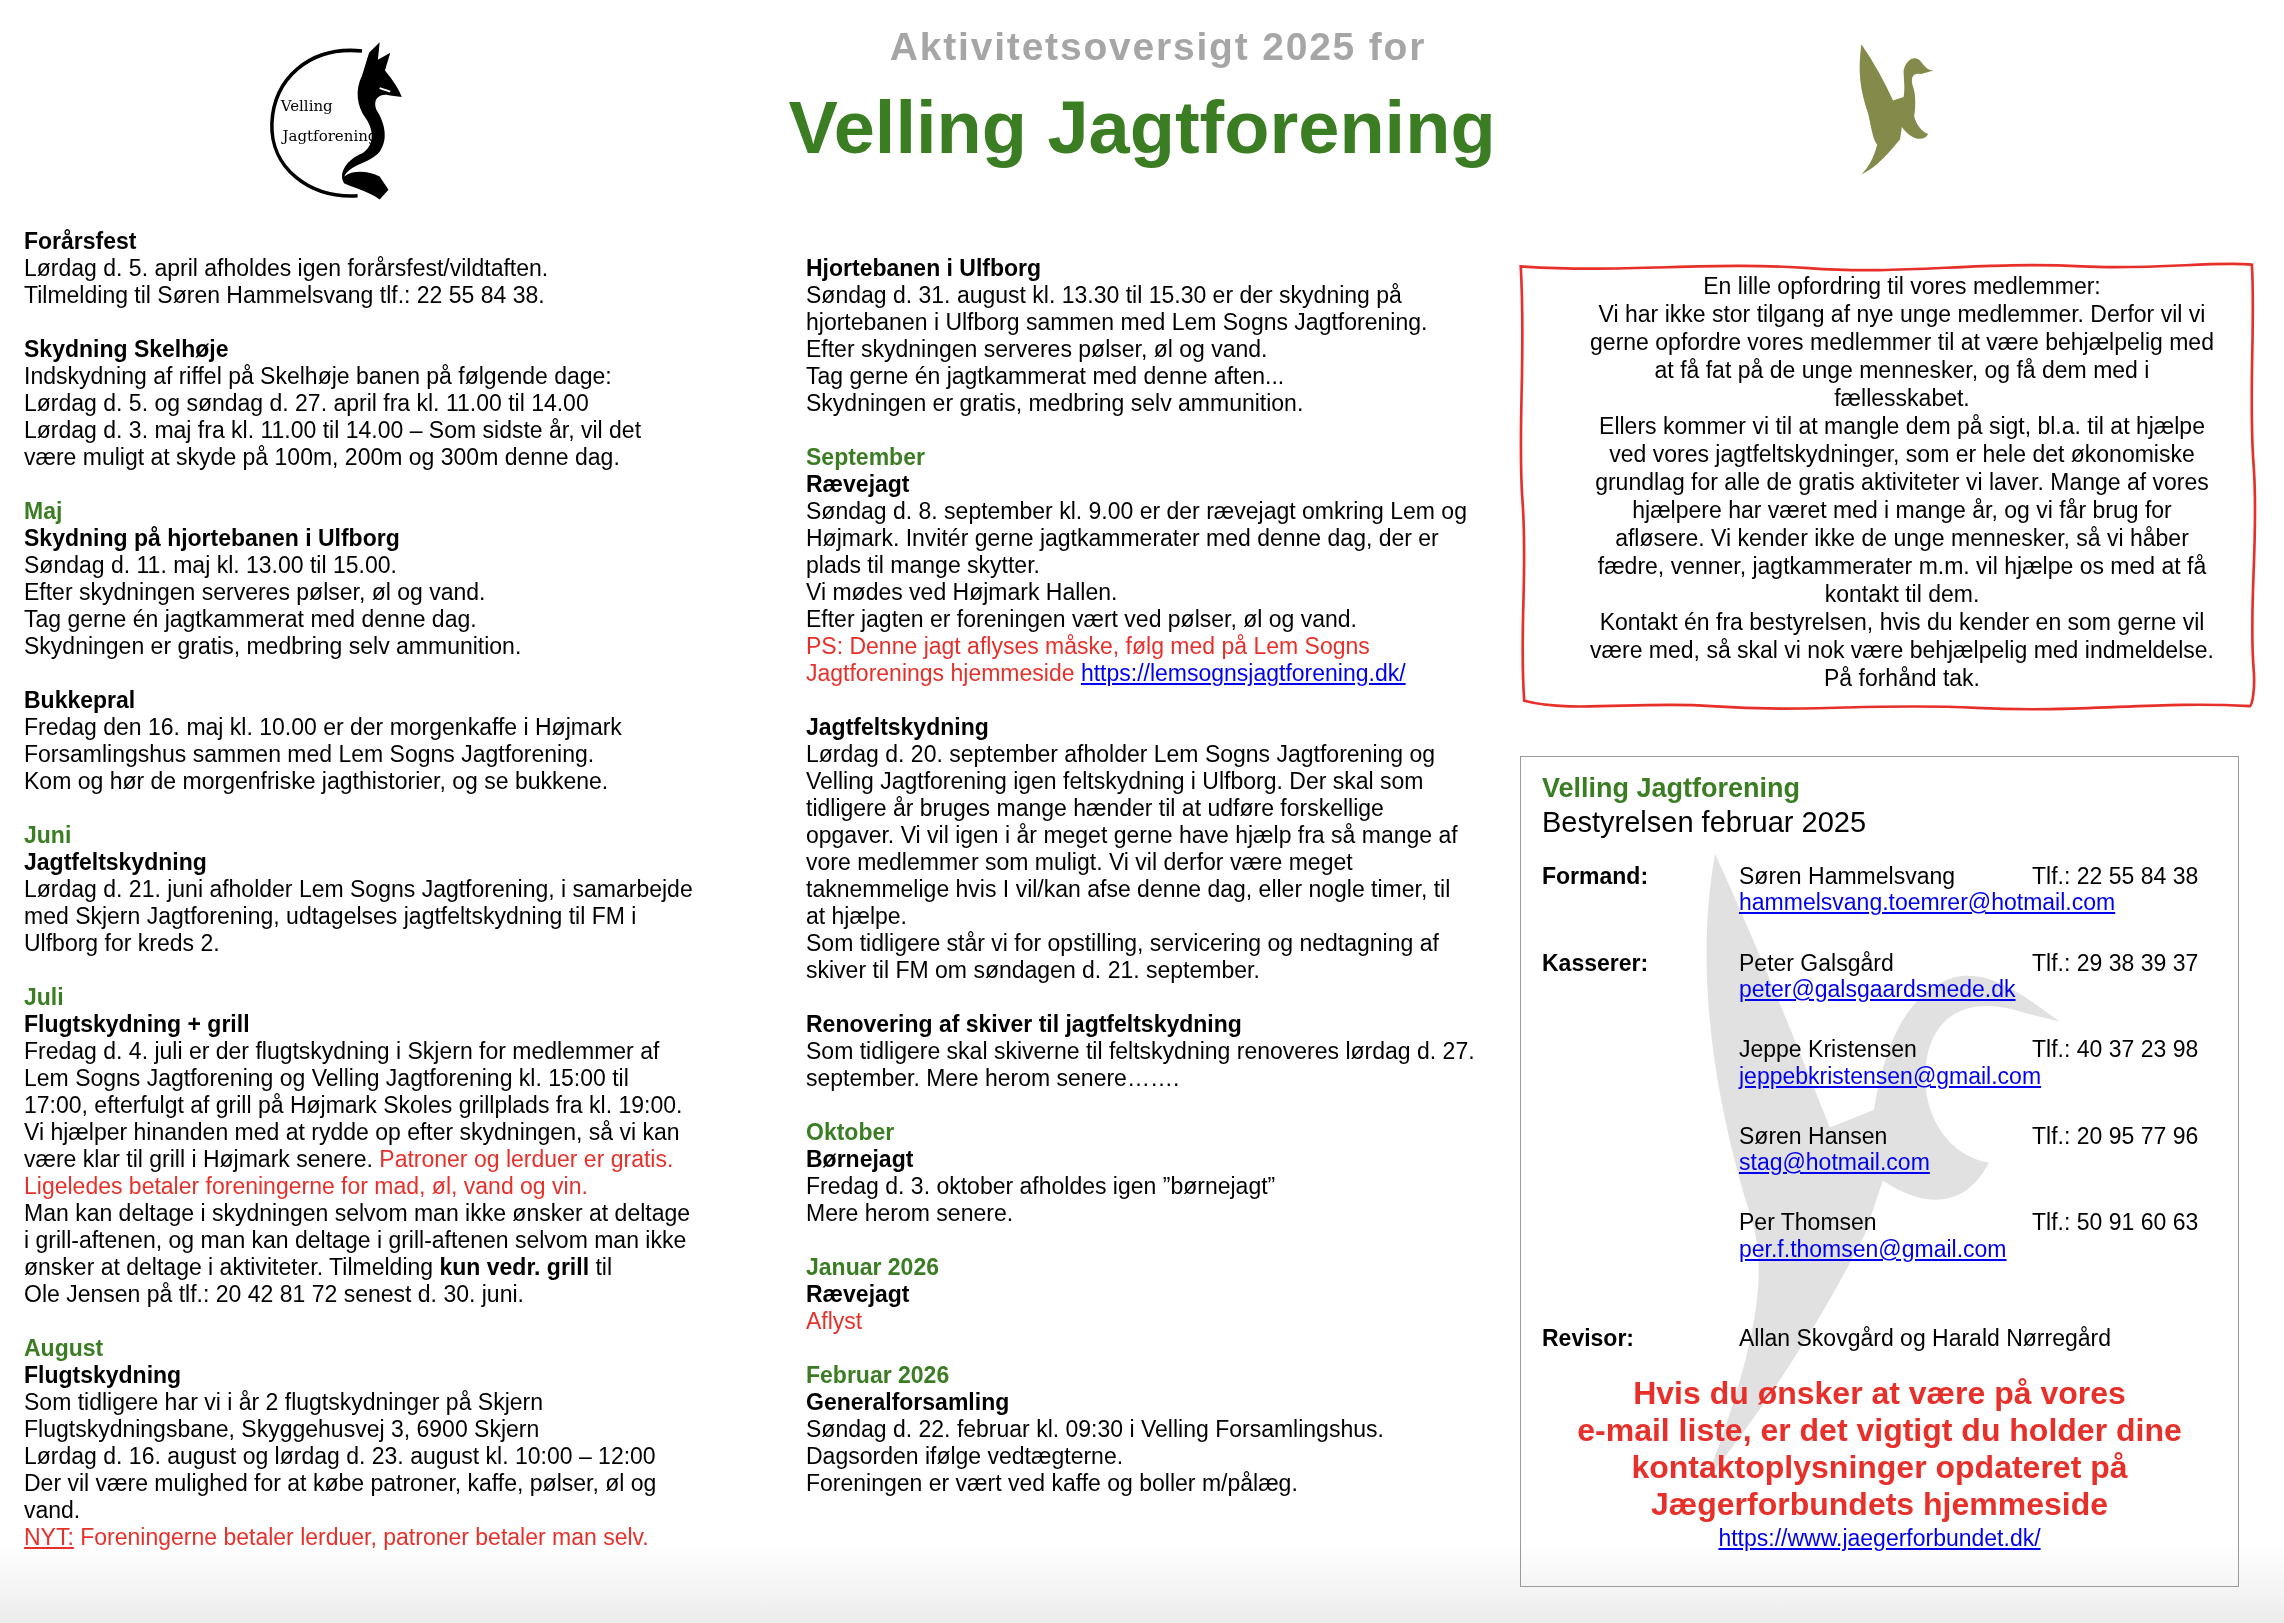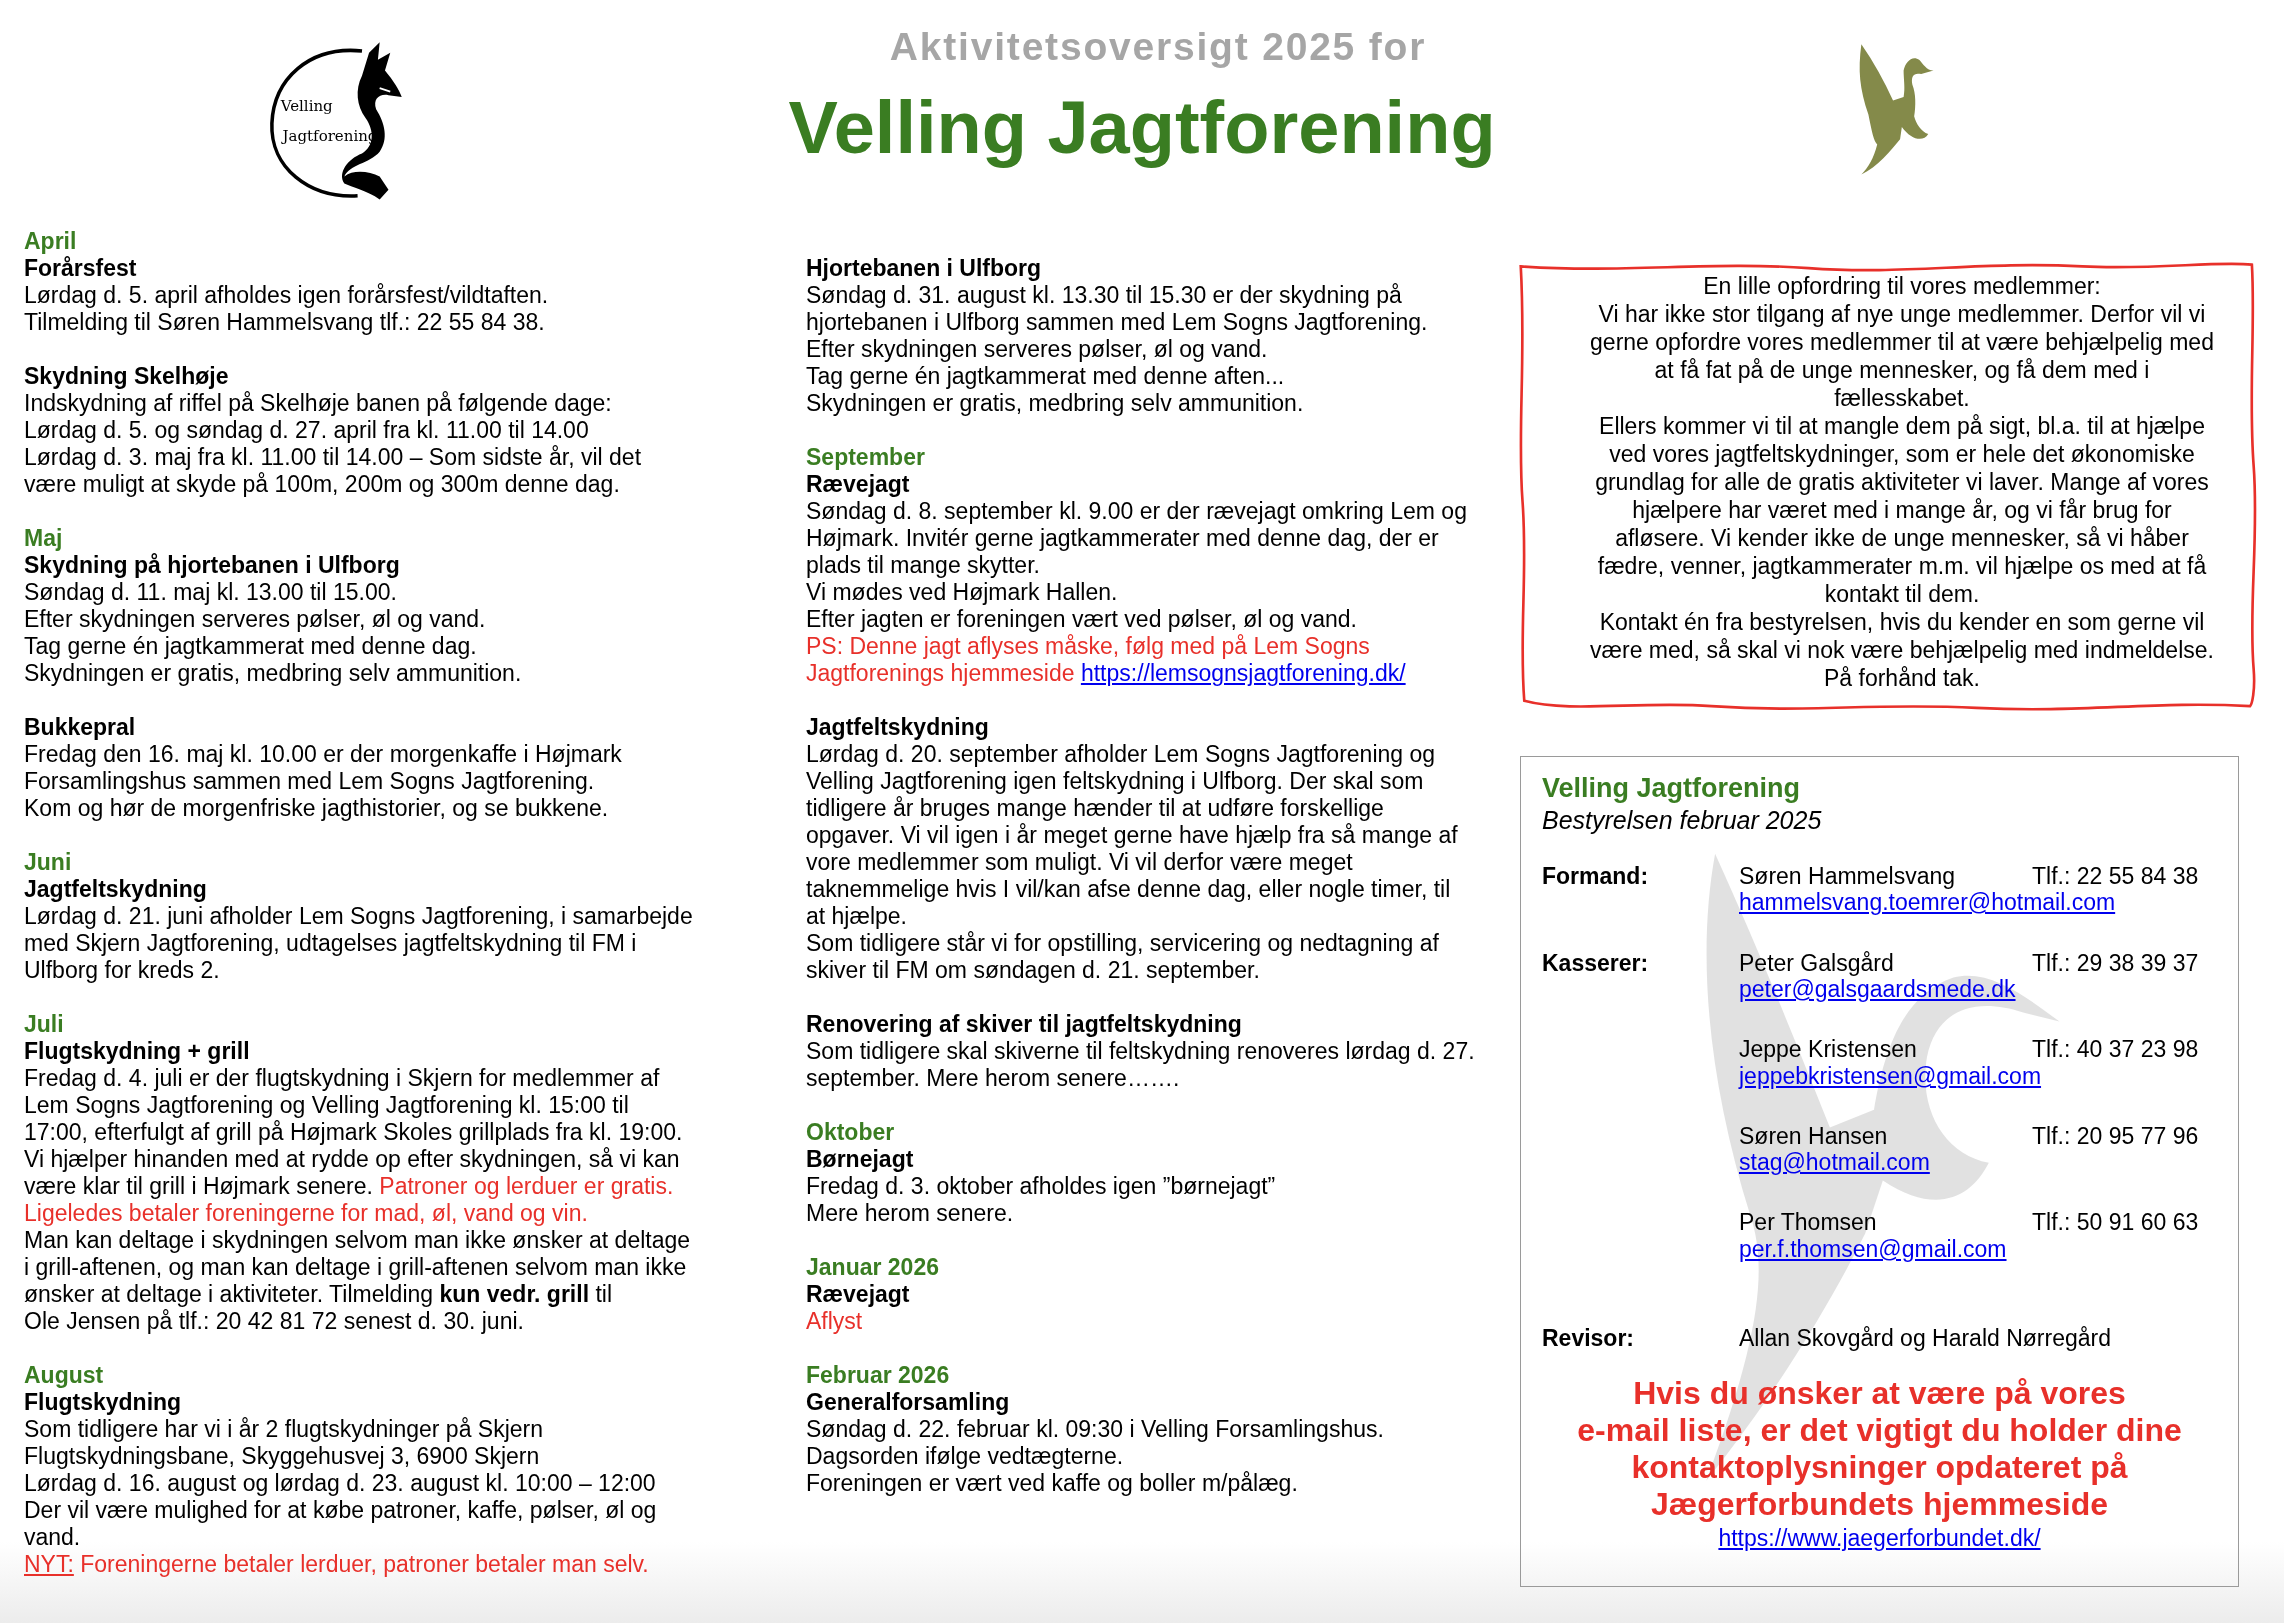--- a/index.html
+++ b/index.html
@@ -38,21 +38,21 @@
     position: absolute; left: 23px; top: 17.7px; width: 724px;
     font-size: 23px; line-height: 28px; text-align: center;
   }
 
   #board-box {
     left: 1520px; top: 756px; width: 717px; height: 829px;
     border: 1.8px solid #9a9a9a; background: transparent;
   }
   #board-watermark { position: absolute; left: 132px; top: 88px; width: 495px; height: 671px; }
   #board-title { position: absolute; left: 21px; top: 16px; font-size: 27px; font-weight: bold; color: #3a7d22; }
-  #board-sub { position: absolute; left: 21px; top: 49px; font-size: 25px; font-style: italic; }
+  #board-sub { position: absolute; left: 21px; top: 49px; font-size: 29px; }
   .role { position: absolute; left: 21px; font-size: 23px; font-weight: bold; }
   .name { position: absolute; left: 218px; font-size: 23px; }
   .phone { position: absolute; left: 511px; font-size: 23px; }
   .email { position: absolute; left: 218px; font-size: 23px; color: #0000ee; text-decoration: underline; cursor: pointer; }
   #board-notice {
     position: absolute; left: 0; width: 717px; top: 618px; text-align: center;
     font-size: 32px; line-height: 37px; font-weight: bold; color: #e8302a;
   }
   #board-link {
     position: absolute; left: 0; width: 717px; top: 768px; text-align: center;
@@ -75,21 +75,20 @@
 <div id="header-sub" class="abs"><span>Aktivitetsoversigt 2025 for</span></div>
 <div id="header-title" class="abs"><span>Velling Jagtforening</span></div>
 
 <div id="logo-right" class="abs">
   <svg width="132" height="146" viewBox="0 0 150 165">
     <path d="M22 10 C18 40 20 60 30 90 C34 110 36 120 40 124 C36 140 30 150 22 158 C40 150 56 130 66 118 L68 104 C78 118 92 122 98 112 C90 110 84 100 82 92 C84 80 84 66 80 56 C78 46 82 42 90 44 L104 40 C96 40 92 32 88 28 C80 22 72 30 70 40 C70 50 72 60 70 70 L58 74 C48 52 36 30 22 10 Z" fill="#848a4a"></path>
   </svg>
 </div>
 
 <div id="col1" class="abs col">
-  <div class="month">April</div>
   <div class="ev-title">Forårsfest</div>
   <div>Lørdag d. 5. april afholdes igen forårsfest/vildtaften.</div>
   <div>Tilmelding til Søren Hammelsvang tlf.: 22 55 84 38.</div>
   <div class="gap"></div>
   <div class="ev-title">Skydning Skelhøje</div>
   <div>Indskydning af riffel på Skelhøje banen på følgende dage:</div>
   <div>Lørdag d. 5. og søndag d. 27. april fra kl. 11.00 til 14.00</div>
   <div>Lørdag d. 3. maj fra kl. 11.00 til 14.00 – Som sidste år, vil det</div>
   <div>være muligt at skyde på 100m, 200m og 300m denne dag.</div>
   <div class="gap"></div>

